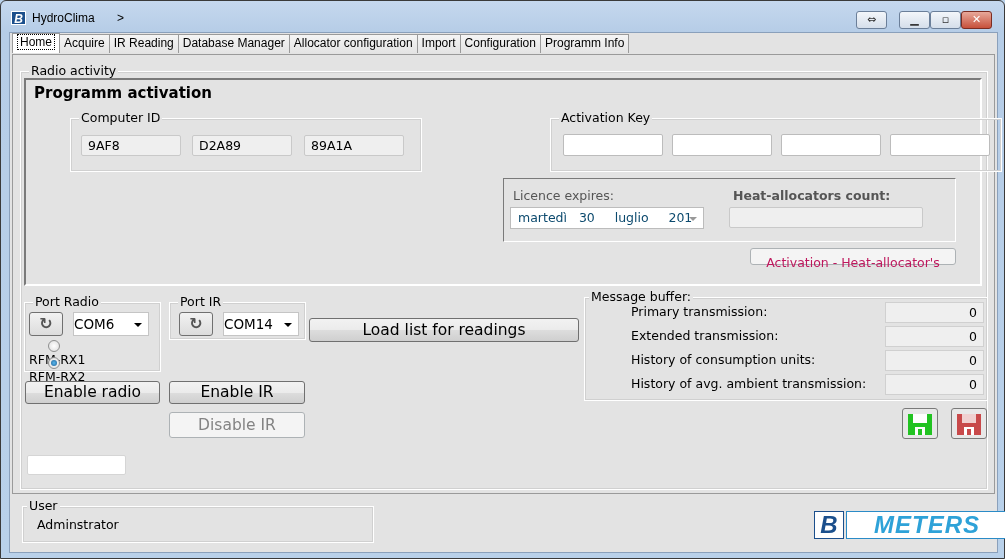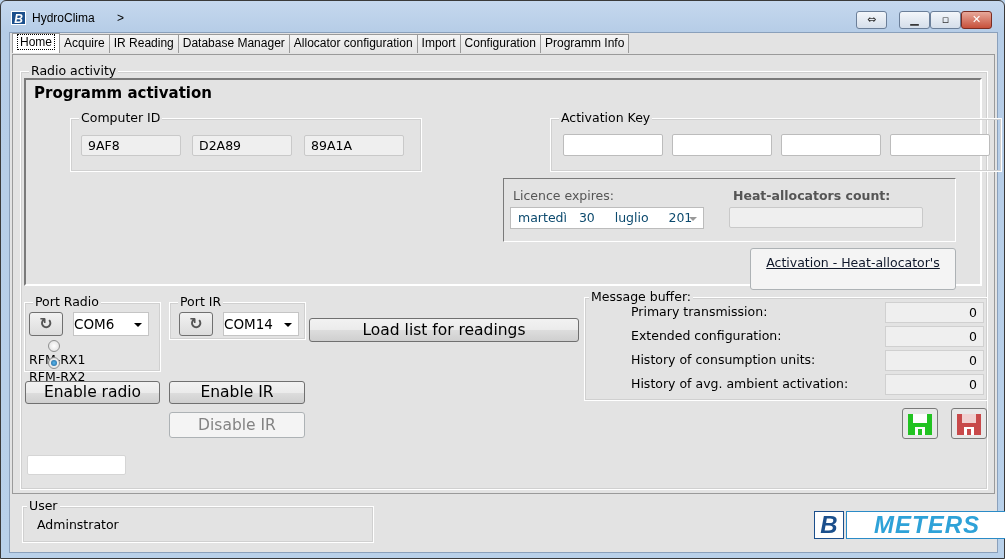--- a/index.html
+++ b/index.html
@@ -88,21 +88,21 @@
             <div class="in-field" style="left:339px;top:15px;width:100px;"></div>
           </div>
 
           <div class="inset" style="left:477px;top:98px;width:453px;height:64px;border-width:1px;">
             <div style="position:absolute;left:9px;top:9px;color:#555;font-size:12.5px;">Licence expires:</div>
             <div class="combo" style="left:6px;top:28px;width:194px;height:22px;color:#0c4a6e;font-size:12.5px;line-height:20px;padding-left:7px;border-color:#bcbcbc;white-space:pre;"><span>martedì   30     luglio     201</span><span class="arrow" style="border-top-color:#999;top:9px;"></span></div>
             <div style="position:absolute;left:229px;top:9px;color:#555;font-size:12.5px;font-weight:bold;">Heat-allocators count:</div>
             <div class="ro-field" style="left:225px;top:28px;width:194px;"></div>
           </div>
 
-          <div class="btn disabled small" style="left:724px;top:168px;width:206px;height:42px;line-height:27px;color:#0f172a;border-color:#adb2b5;text-decoration:underline;">Activation - Heat-allocator's</div>
+          <div class="btn disabled small" style="left:724px;top:168px;width:206px;height:17px;line-height:27px;color:#be185d;border-color:#adb2b5;">Activation - Heat-allocator's</div>
         </div>
 
         <div class="group" style="left:3px;top:230px;width:137px;height:70px;">
           <div class="glabel">Port Radio</div>
           <div class="refresh" style="left:4px;top:9px;"><span>↻</span></div>
           <div class="combo" style="left:48px;top:9px;width:76px;"><span>COM6</span><span class="arrow"></span></div>
           <div class="radio" style="left:4px;top:37px;">
               <span class="dot"></span>
               <span>RFM-RX1</span>
             </div>
@@ -123,25 +123,25 @@
         <div class="btn" style="left:4px;top:309px;width:135px;height:23px;line-height:21px;">Enable radio</div>
         <div class="btn" style="left:148px;top:309px;width:136px;height:23px;line-height:21px;">Enable IR</div>
         <div class="btn disabled" style="left:148px;top:340px;width:136px;height:26px;line-height:24px;">Disable IR</div>
 
         <div class="in-field" style="left:6px;top:383px;width:99px;height:20px;border-color:#d5d5d5;"></div>
 
         <div class="group" style="left:563px;top:225px;width:404px;height:104px;">
           <div class="glabel" style="left:4px;">Message buffer:</div>
           <div class="mb-row" style="top:6px;">Primary transmission:</div>
           <div class="mb-val" style="top:4px;">0</div>
-          <div class="mb-row" style="top:30px;">Extended configuration:</div>
+          <div class="mb-row" style="top:30px;">Extended transmission:</div>
           <div class="mb-val" style="top:28px;">0</div>
           <div class="mb-row" style="top:54px;">History of consumption units:</div>
           <div class="mb-val" style="top:52px;">0</div>
-          <div class="mb-row" style="top:78px;">History of avg. ambient activation:</div>
+          <div class="mb-row" style="top:78px;">History of avg. ambient transmission:</div>
           <div class="mb-val" style="top:76px;">0</div>
         </div>
 
         <div class="save-btn" style="left:881px;top:336px;">
           <svg class="floppy" viewBox="0 0 26 23">
             <path d="M1 1 H25 V22 H1 Z" fill="#22c322"></path>
             <rect x="6" y="1" width="14" height="9" fill="#ffffff"></rect>
             <rect x="8" y="14" width="10" height="8" fill="#ffffff"></rect>
             <rect x="11" y="16" width="4" height="6" fill="#22c322"></rect>
           </svg>

